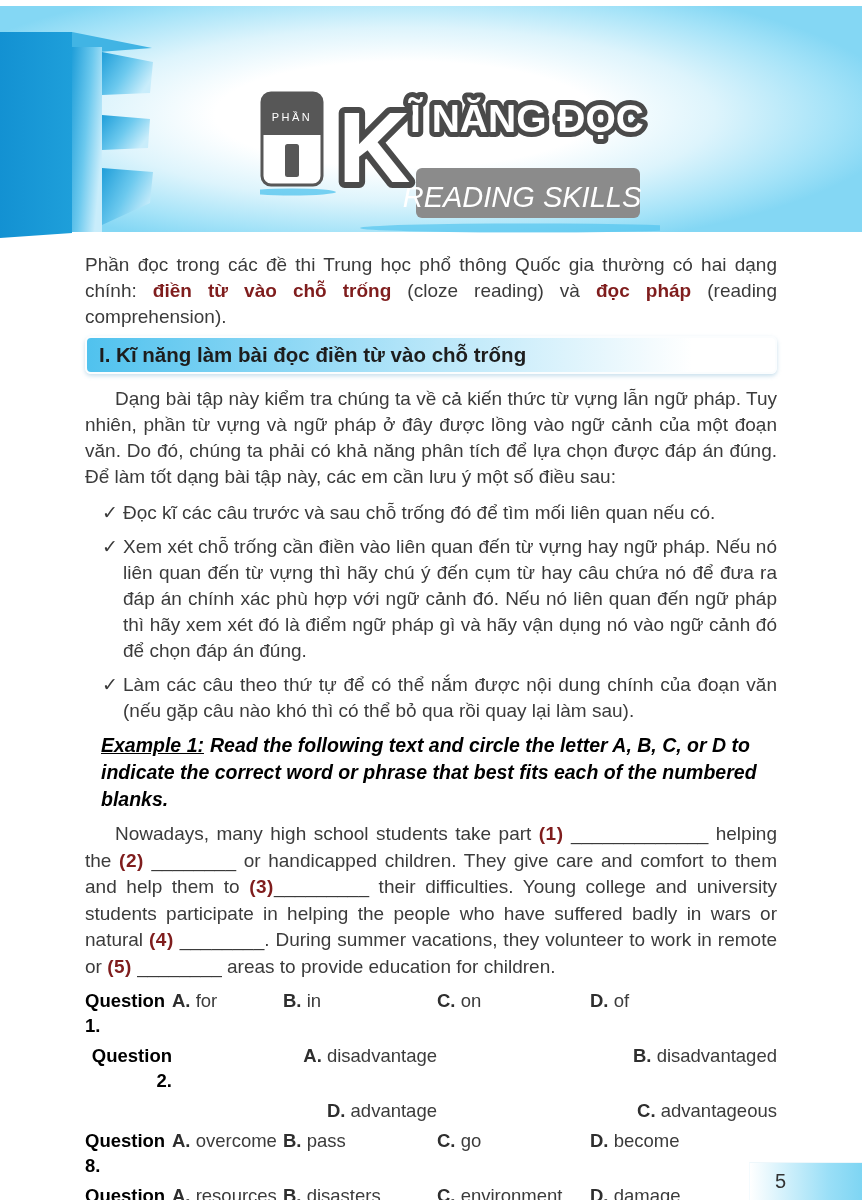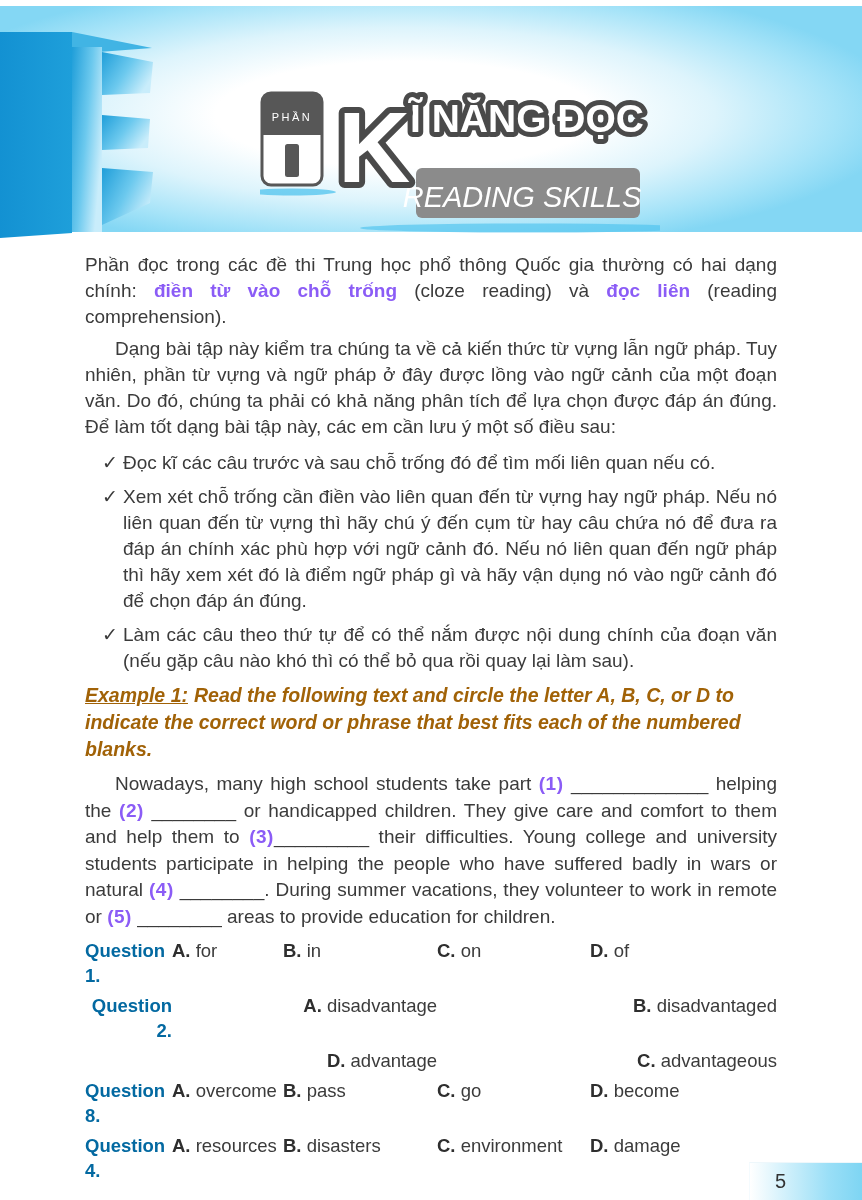--- a/index.html
+++ b/index.html
@@ -11,41 +11,41 @@
   .header-band{
     position:absolute;top:6px;left:0;right:0;height:226px;
     background:radial-gradient(58% 62% at 47% 48%, #ffffff 38%, #ddf4fc 62%, #a5e3f8 86%, #84d7f4 100%);
   }
   .e-graphic{position:absolute;left:0;top:30px;}
   .logo{position:absolute;left:260px;top:88px;}
   
   .content{position:absolute;left:85px;right:85px;top:252px;font-size:19px;line-height:26px;}
   .para{margin:0 0 6px 0;text-align:justify;}
   .para.indent{text-indent:30px;}
-  .b{font-weight:bold;color:#8b5cf6;}
+  .b{font-weight:bold;color:#7f1d1d;}
   .section-bar{
     margin:6px 0 12px 0;height:34px;line-height:34px;padding-left:12px;
     font-size:20.5px;font-weight:bold;color:#1d1d1d;
     background:linear-gradient(to right,#50c2ee,#aee3f8 45%,#ffffff 88%);
     border-radius:6px;border:2px solid #fbfdfe;
     box-shadow:0 2px 4px rgba(110,170,205,.38);
   }
   .guidelines{margin:10px 0 2px 0;}
   .bullet{position:relative;padding-left:38px;margin-bottom:8px;text-align:justify;}
   .bullet .check{position:absolute;left:17px;top:0;color:#3b3b3b;}
-  .example{margin:8px 0 8px 0;color:#a16207;font-weight:bold;font-style:italic;font-size:19.5px;line-height:27px;}
+  .example{margin:8px 0 8px 16px;color:#000000;font-weight:bold;font-style:italic;font-size:19.5px;line-height:27px;}
   .example .ex-label{text-decoration:underline;margin-right:6px;}
   .passage{margin:4px 0 8px 0;text-align:justify;text-indent:30px;line-height:26.5px;}
   .passage .b{letter-spacing:0.5px;}
   
   .question-list{margin-top:8px;}
   .q-row{display:grid;font-size:18.5px;line-height:25px;margin-bottom:5px;align-items:baseline;}
   .q-row.four{grid-template-columns:87px 111px 154px 153px 1fr;}
   .q-row.two{grid-template-columns:87px 265px 1fr;text-align:right;}
-  .q-label{color:#0369a1;font-weight:bold;}
+  .q-label{color:#000000;font-weight:bold;}
   .opt-key{font-weight:bold;color:#2e2e2e;}
   
   .page-num-box{
     position:absolute;right:0;bottom:0;width:112px;height:37px;
     background:linear-gradient(to right,#ffffff,#9adff7 70%,#7ed5f3);
     border-top:1px solid #eef7fb;border-left:1px solid #f4fbfe;
     display:flex;align-items:center;
   }
   .page-num-box span{padding-left:25px;font-size:20px;color:#333;}
 </style>
@@ -89,22 +89,23 @@
       <rect x="25" y="56" width="14" height="33" rx="2.5" fill="#575757"></rect>
     </g>
 
     <text x="262" y="119" text-anchor="middle" font-family="Liberation Sans, sans-serif" font-style="italic" font-size="29" fill="#ffffff">READING SKILLS</text>
     <text x="150" y="44" font-family="Liberation Sans, sans-serif" font-weight="bold" font-size="39" fill="#ffffff" stroke="#4a4a4a" stroke-width="10" stroke-linejoin="round" paint-order="stroke">Ĩ NĂNG ĐỌC</text>
     <text x="78" y="94" font-family="Liberation Sans, sans-serif" font-weight="bold" font-size="100" fill="#ffffff" stroke="#4a4a4a" stroke-width="12" stroke-linejoin="round" paint-order="stroke">K</text>
   </svg>
 
   <div class="content">
 
-    <p class="para"><span>Phần đọc trong các đề thi Trung học phổ thông Quốc gia thường có hai dạng chính: </span><span class="b">điền từ vào chỗ trống</span><span> (cloze reading) và </span><span class="b">đọc liên</span><span> (reading comprehension).</span></p>
+    <p class="para"><span>Phần đọc trong các đề thi Trung học phổ thông Quốc gia thường có hai dạng chính: </span><span class="b">điền từ vào chỗ trống</span><span> (cloze reading) và </span><span class="b">đọc pháp</span><span> (reading comprehension).</span></p>
 
+    <div class="section-bar">I. Kĩ năng làm bài đọc điền từ vào chỗ trống</div>
 
     <p class="para indent">Dạng bài tập này kiểm tra chúng ta về cả kiến thức từ vựng lẫn ngữ pháp. Tuy nhiên, phần từ vựng và ngữ pháp ở đây được lồng vào ngữ cảnh của một đoạn văn. Do đó, chúng ta phải có khả năng phân tích để lựa chọn được đáp án đúng. Để làm tốt dạng bài tập này, các em cần lưu ý một số điều sau:</p>
 
     <div class="guidelines">
         <div class="bullet"><span class="check">✓</span><span>Đọc kĩ các câu trước và sau chỗ trống đó để tìm mối liên quan nếu có.</span></div>
         <div class="bullet"><span class="check">✓</span><span>Xem xét chỗ trống cần điền vào liên quan đến từ vựng hay ngữ pháp. Nếu nó liên quan đến từ vựng thì hãy chú ý đến cụm từ hay câu chứa nó để đưa ra đáp án chính xác phù hợp với ngữ cảnh đó. Nếu nó liên quan đến ngữ pháp thì hãy xem xét đó là điểm ngữ pháp gì và hãy vận dụng nó vào ngữ cảnh đó để chọn đáp án đúng.</span></div>
         <div class="bullet"><span class="check">✓</span><span>Làm các câu theo thứ tự để có thể nắm được nội dung chính của đoạn văn (nếu gặp câu nào khó thì có thể bỏ qua rồi quay lại làm sau).</span></div>
       </div>
 
     <p class="example">

